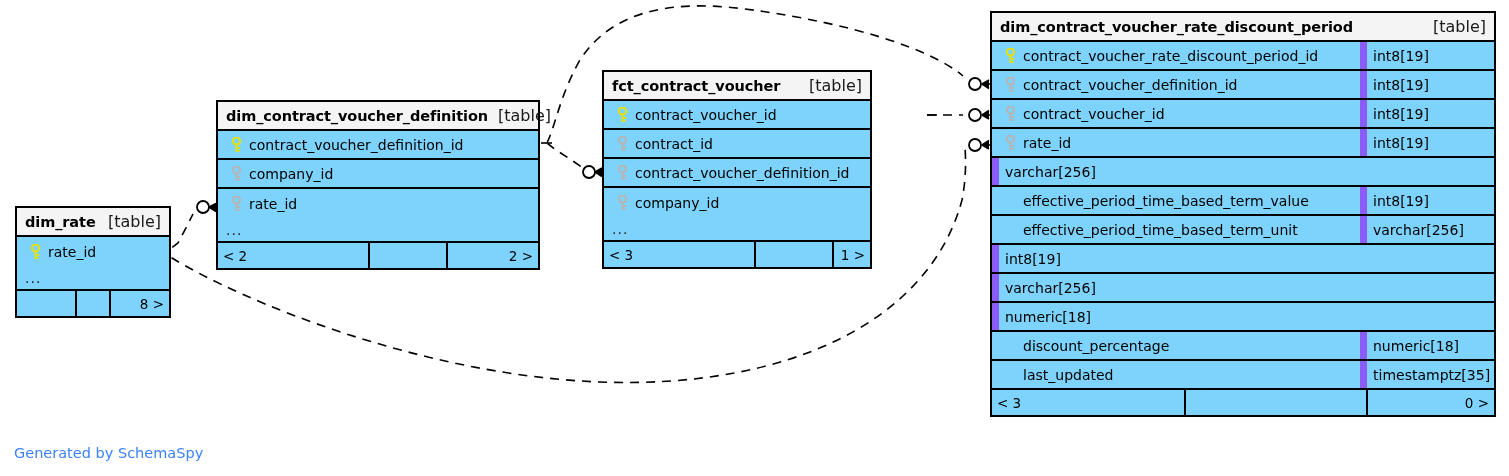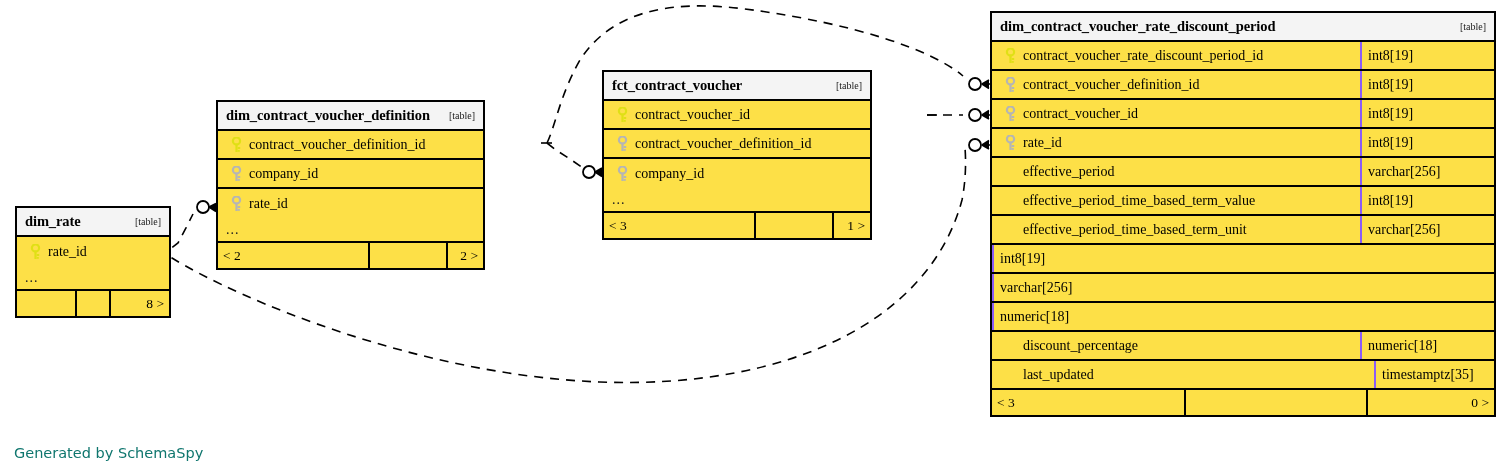--- a/index.html
+++ b/index.html
@@ -26,44 +26,43 @@
     position: absolute;
     left: 0; top: 0;
     width: 1509px;
     height: 476px;
     pointer-events: none;
     z-index: 1;
   }
   
   .table-node {
     position: absolute;
-    background: #fde047;
+    background: #7dd3fc;
     border: 2px solid #000000;
     box-sizing: border-box;
     z-index: 3;
-    font-family: Liberation Serif, serif;
   }
   .tbl-header {
     display: flex;
     align-items: center;
     justify-content: space-between;
     background: #f4f4f4;
     border-bottom: 2px solid #000000;
     box-sizing: border-box;
     padding: 0 8px;
     height: 29px;
   }
   .tbl-name {
     font-weight: bold;
     font-size: 14.5px;
     white-space: nowrap;
     letter-spacing: -0.1px;
   }
   .tbl-tag {
-    font-size: 10px;
+    font-size: 16px;
     color: #1a1a1a;
     white-space: nowrap;
     padding-left: 10px;
   }
   .tbl-rows { display: block; }
   .row {
     display: flex;
     align-items: stretch;
     height: 29px;
     border-bottom: 2px solid #000000;
@@ -80,21 +79,21 @@
     white-space: nowrap;
     overflow: hidden;
   }
   .row-type {
     display: flex;
     align-items: center;
     flex: 0 0 auto;
     padding-left: 6px;
     font-size: 14px;
     white-space: nowrap;
-    border-left: 2px solid #8b5cf6;
+    border-left: 7px solid #8b5cf6;
     box-sizing: border-box;
   }
   .keyslot {
     width: 20px;
     flex: 0 0 20px;
     display: flex;
     align-items: center;
     justify-content: center;
   }
   .rowlabel { padding-left: 3px; }
@@ -127,21 +126,21 @@
   .fcell:last-child { border-right: none; }
   .fcell.right { justify-content: flex-end; }
   .fcell.left { justify-content: flex-start; }
 
   
   #caption {
     position: absolute;
     left: 14px;
     top: 445px;
     font-size: 14.5px;
-    color: #0f766e;
+    color: #3b82f6;
     z-index: 4;
     white-space: nowrap;
   }
 
   
   .key-ico { display: block; }
 </style>
 </head>
 <body>
 
@@ -220,21 +219,21 @@
       </div>
     </div>
     <div class="ellipsis-row">...</div>
     <div class="footer">
       <div class="fcell left" style="width:60px;"></div>
       <div class="fcell left" style="width:34px;"></div>
       <div class="fcell right" style="flex:1 1 auto;">8 &gt;</div>
     </div>
   </div>
 
-  <div class="table-node" style="left:216px; top:100px; width:269px;">
+  <div class="table-node" style="left:216px; top:100px; width:324px;">
     <div class="tbl-header">
       <span class="tbl-name">dim_contract_voucher_definition</span>
       <span class="tbl-tag">[table]</span>
     </div>
     <div class="tbl-rows">
       <div class="row">
         <span class="row-name">
           <span class="keyslot">
             <svg class="key-ico" width="11" height="16" viewBox="0 0 11 16" xmlns="http://www.w3.org/2000/svg">
               <circle cx="5.5" cy="4" r="3.6" fill="none" stroke="#e0e015" stroke-width="2.2"></circle>
@@ -303,20 +302,33 @@
       <div class="row">
         <span class="row-name">
           <span class="keyslot">
             <svg class="key-ico" width="11" height="16" viewBox="0 0 11 16" xmlns="http://www.w3.org/2000/svg">
               <circle cx="5.5" cy="4" r="3.6" fill="none" stroke="#b5b5b5" stroke-width="2.2"></circle>
               <rect x="4.4" y="6.5" width="2.2" height="8.5" fill="#b5b5b5"></rect>
               <rect x="6.6" y="10" width="2.6" height="2" fill="#b5b5b5"></rect>
               <rect x="6.6" y="13" width="2.2" height="1.8" fill="#b5b5b5"></rect>
             </svg>
           </span>
+          <span class="rowlabel">contract_id</span>
+        </span>
+      </div>
+      <div class="row">
+        <span class="row-name">
+          <span class="keyslot">
+            <svg class="key-ico" width="11" height="16" viewBox="0 0 11 16" xmlns="http://www.w3.org/2000/svg">
+              <circle cx="5.5" cy="4" r="3.6" fill="none" stroke="#b5b5b5" stroke-width="2.2"></circle>
+              <rect x="4.4" y="6.5" width="2.2" height="8.5" fill="#b5b5b5"></rect>
+              <rect x="6.6" y="10" width="2.6" height="2" fill="#b5b5b5"></rect>
+              <rect x="6.6" y="13" width="2.2" height="1.8" fill="#b5b5b5"></rect>
+            </svg>
+          </span>
           <span class="rowlabel">contract_voucher_definition_id</span>
         </span>
       </div>
       <div class="row">
         <span class="row-name">
           <span class="keyslot">
             <svg class="key-ico" width="11" height="16" viewBox="0 0 11 16" xmlns="http://www.w3.org/2000/svg">
               <circle cx="5.5" cy="4" r="3.6" fill="none" stroke="#b5b5b5" stroke-width="2.2"></circle>
               <rect x="4.4" y="6.5" width="2.2" height="8.5" fill="#b5b5b5"></rect>
               <rect x="6.6" y="10" width="2.6" height="2" fill="#b5b5b5"></rect>
@@ -396,24 +408,20 @@
               <rect x="6.6" y="10" width="2.6" height="2" fill="#b5b5b5"></rect>
               <rect x="6.6" y="13" width="2.2" height="1.8" fill="#b5b5b5"></rect>
             </svg>
           </span>
           <span class="rowlabel">rate_id</span>
         </span>
         <span class="row-type" style="width:134px;">int8[19]</span>
       </div>
 
       <div class="row">
-        <span class="row-name">
-          <span class="keyslot"></span>
-          <span class="rowlabel">effective_period</span>
-        </span>
         <span class="row-type" style="width:134px;">varchar[256]</span>
       </div>
 
       <div class="row">
         <span class="row-name">
           <span class="keyslot"></span>
           <span class="rowlabel">effective_period_time_based_term_value</span>
         </span>
         <span class="row-type" style="width:134px;">int8[19]</span>
       </div>
@@ -444,21 +452,21 @@
           <span class="rowlabel">discount_percentage</span>
         </span>
         <span class="row-type" style="width:134px;">numeric[18]</span>
       </div>
 
       <div class="row" style="border-bottom:2px solid #000;">
         <span class="row-name">
           <span class="keyslot"></span>
           <span class="rowlabel">last_updated</span>
         </span>
-        <span class="row-type" style="width:120px;">timestamptz[35]</span>
+        <span class="row-type" style="width:134px;">timestamptz[35]</span>
       </div>
 
     </div>
     <div class="footer">
       <div class="fcell left" style="width:194px;">&lt; 3</div>
       <div class="fcell left" style="width:182px;"></div>
       <div class="fcell right" style="flex:1 1 auto;">0 &gt;</div>
     </div>
   </div>
 

